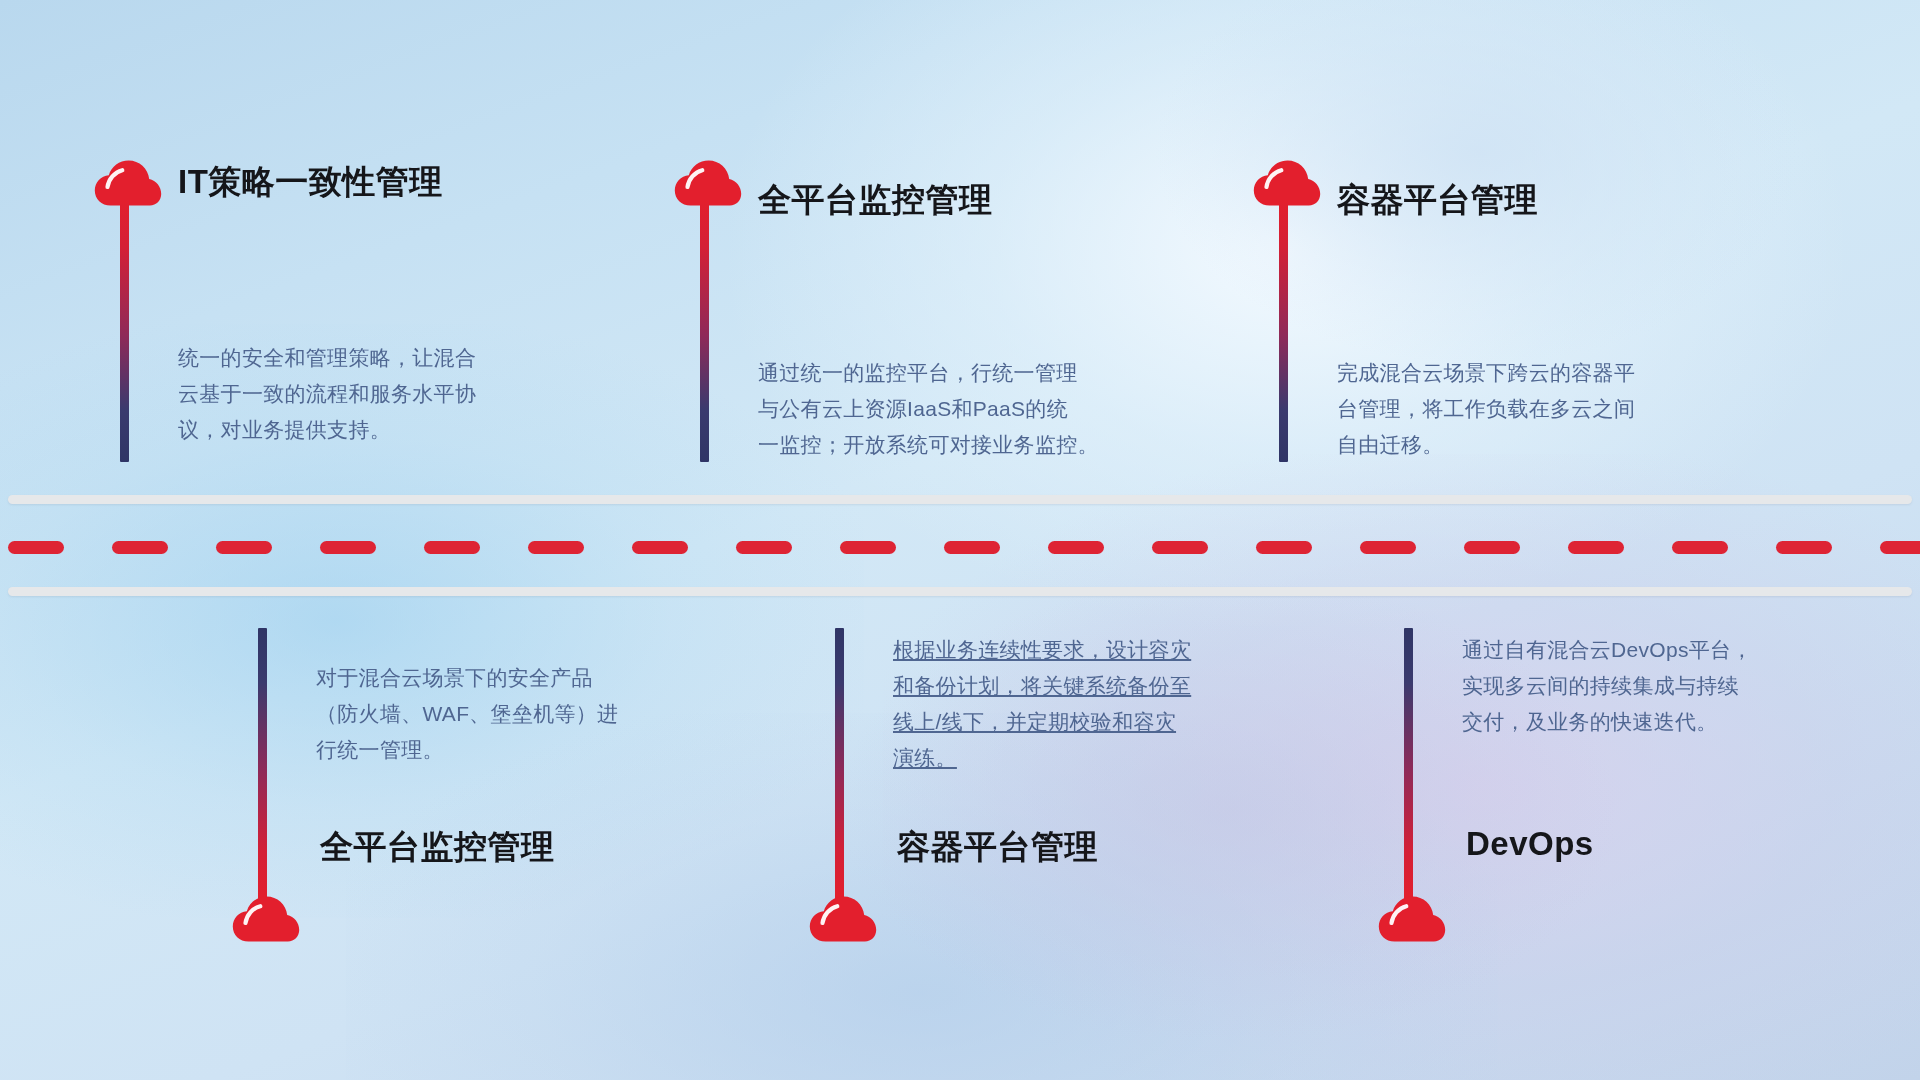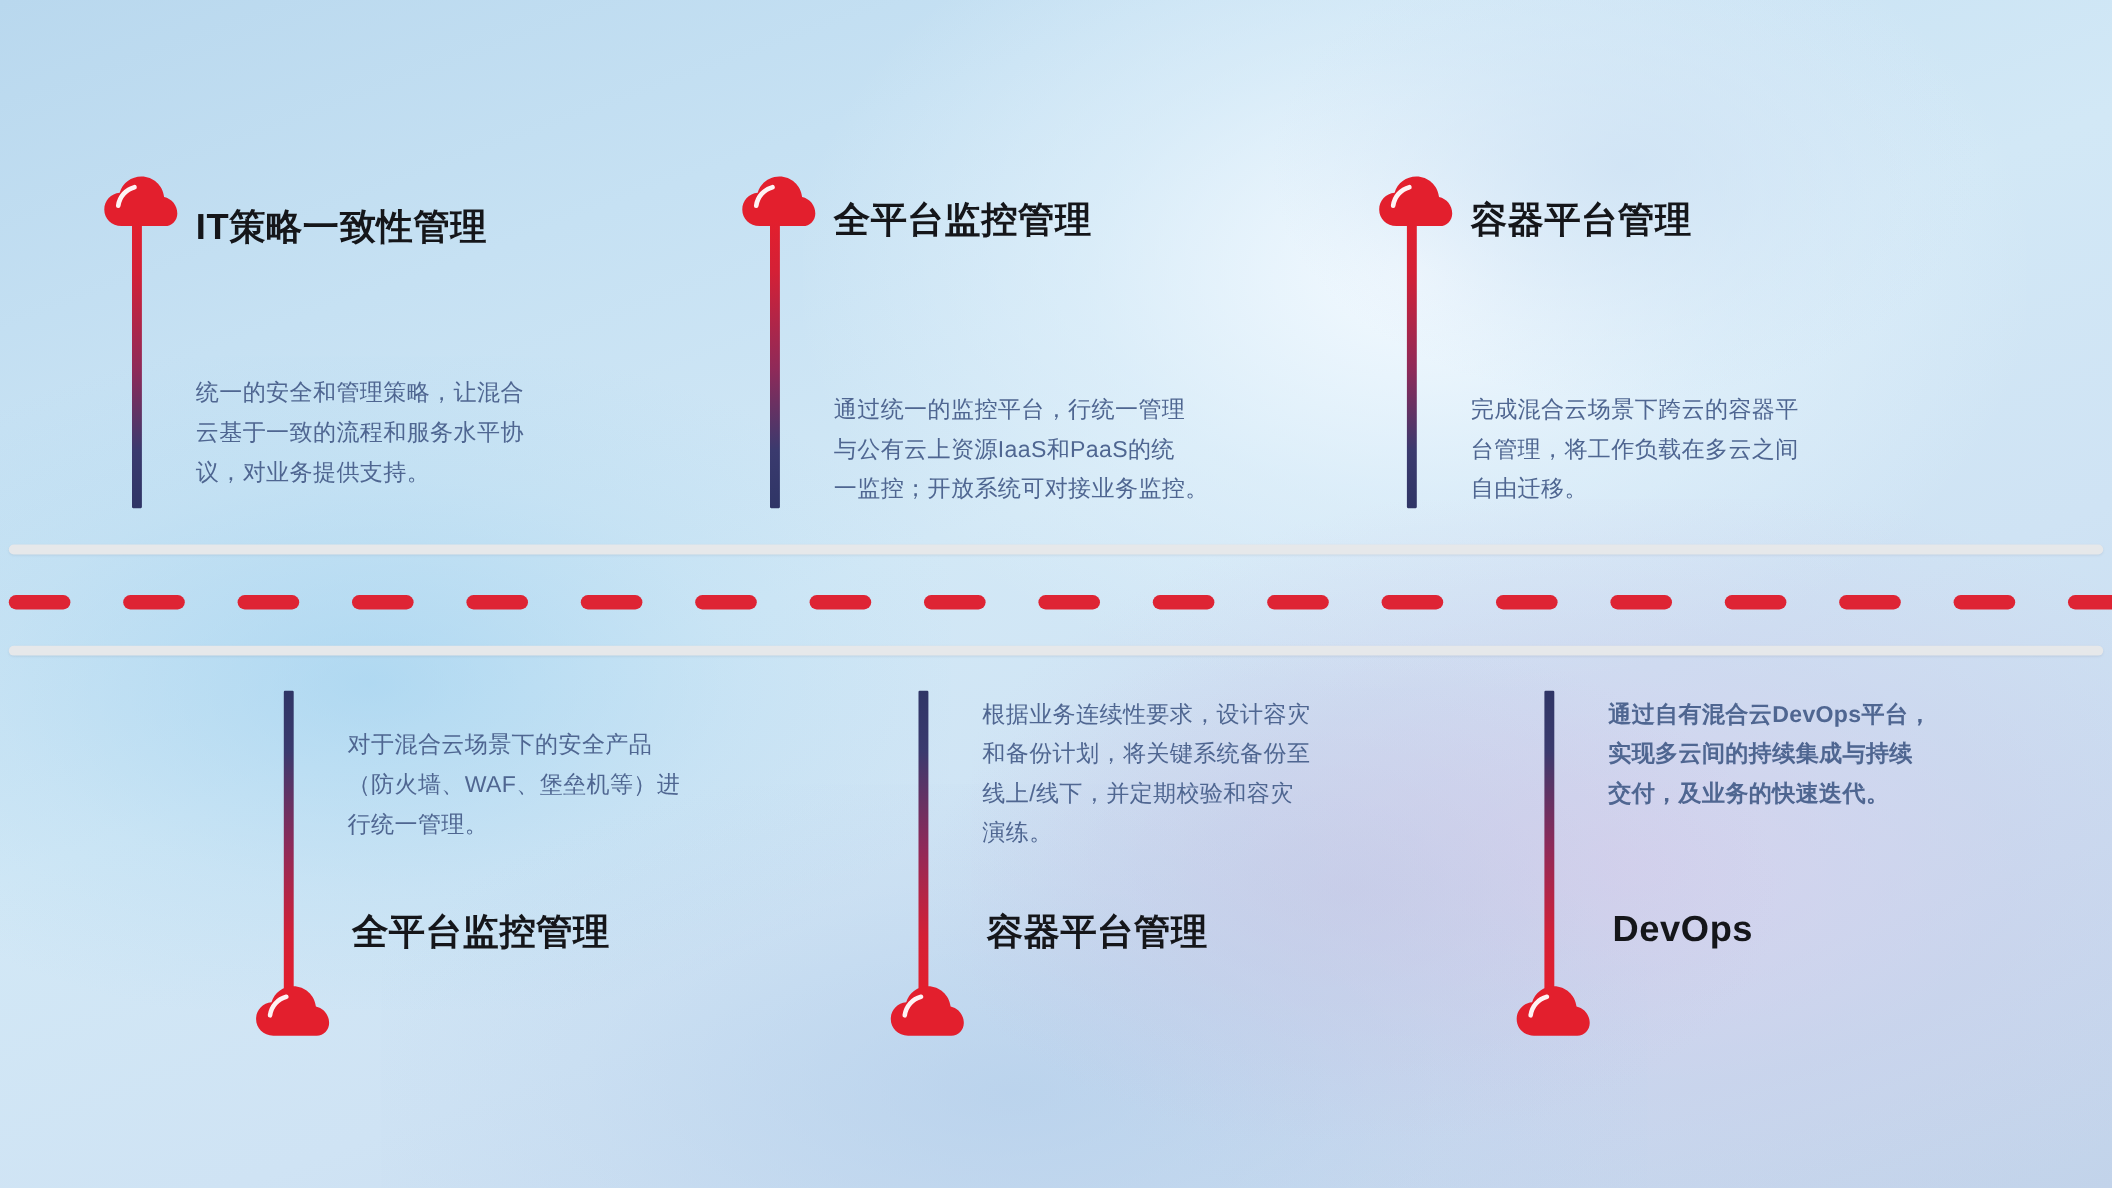--- a/index.html
+++ b/index.html
@@ -117,21 +117,21 @@
 <div class="col">
   <div class="cloud" style="left:94px; top:160px;">
     <svg viewBox="0 0 68 46" width="68" height="46">
       <path d="M16.5 45.5 C7.4 45.5 0.8 38.9 0.8 30.4 C0.8 22.3 6.9 15.8 14.8 15.2
                C17.3 6.4 25.4 0.5 34.6 0.5 C45.3 0.5 54.1 8.6 55.2 19.0
                C62.2 20.5 67.2 26.7 67.2 34.0 C67.2 40.4 62.3 45.5 55.9 45.5 Z" fill="#e31f2d"></path>
       <path d="M13.5 27.0 C14.6 18.8 20.5 12.2 28.3 10.2" stroke="#ffffff" stroke-width="4.2" stroke-linecap="round" fill="none" opacity="0.95"></path>
     </svg>
   </div>
   <div class="stem down" style="left:120px; top:200px; height:262px;"></div>
-  <div class="heading" style="left:178px; top:184px;text-align:center;">IT策略一致性管理</div>
+  <div class="heading" style="left:178px; top:160px;text-align:center;">IT策略一致性管理</div>
   <div class="body-text" style="left:178px; top:340px; width:430px;">统一的安全和管理策略，让混合
 云基于一致的流程和服务水平协
 议，对业务提供支持。</div>
 </div>
 
 <div class="col">
   <div class="cloud" style="left:674px; top:160px;">
     <svg viewBox="0 0 68 46" width="68" height="46">
       <path d="M16.5 45.5 C7.4 45.5 0.8 38.9 0.8 30.4 C0.8 22.3 6.9 15.8 14.8 15.2
                C17.3 6.4 25.4 0.5 34.6 0.5 C45.3 0.5 54.1 8.6 55.2 19.0
@@ -173,38 +173,38 @@
       <path d="M16.5 45.5 C7.4 45.5 0.8 38.9 0.8 30.4 C0.8 22.3 6.9 15.8 14.8 15.2
                C17.3 6.4 25.4 0.5 34.6 0.5 C45.3 0.5 54.1 8.6 55.2 19.0
                C62.2 20.5 67.2 26.7 67.2 34.0 C67.2 40.4 62.3 45.5 55.9 45.5 Z" fill="#e31f2d"></path>
       <path d="M13.5 27.0 C14.6 18.8 20.5 12.2 28.3 10.2" stroke="#ffffff" stroke-width="4.2" stroke-linecap="round" fill="none" opacity="0.95"></path>
     </svg>
   </div>
 </div>
 
 <div class="col">
   <div class="stem up" style="left:835px; top:628px; height:272px;"></div>
-  <div class="body-text" style="left:893px; top:632px; width:450px;">根据业务连续性要求，设计容灾
+  <div class="body-text" style="left:893px; top:632px; width:450px;text-decoration:underline;">根据业务连续性要求，设计容灾
 和备份计划，将关键系统备份至
 线上/线下，并定期校验和容灾
 演练。</div>
   <div class="heading" style="left:897px; top:825px;">容器平台管理</div>
   <div class="cloud" style="left:809px; top:896px;">
     <svg viewBox="0 0 68 46" width="68" height="46">
       <path d="M16.5 45.5 C7.4 45.5 0.8 38.9 0.8 30.4 C0.8 22.3 6.9 15.8 14.8 15.2
                C17.3 6.4 25.4 0.5 34.6 0.5 C45.3 0.5 54.1 8.6 55.2 19.0
                C62.2 20.5 67.2 26.7 67.2 34.0 C67.2 40.4 62.3 45.5 55.9 45.5 Z" fill="#e31f2d"></path>
       <path d="M13.5 27.0 C14.6 18.8 20.5 12.2 28.3 10.2" stroke="#ffffff" stroke-width="4.2" stroke-linecap="round" fill="none" opacity="0.95"></path>
     </svg>
   </div>
 </div>
 
 <div class="col">
   <div class="stem up" style="left:1404px; top:628px; height:272px;"></div>
-  <div class="body-text" style="left:1462px; top:632px; width:450px;font-weight:bold;">通过自有混合云DevOps平台，
+  <div class="body-text" style="left:1462px; top:632px; width:450px;">通过自有混合云DevOps平台，
 实现多云间的持续集成与持续
 交付，及业务的快速迭代。</div>
   <div class="heading" style="left:1466px; top:825px;text-align:center;">DevOps</div>
   <div class="cloud" style="left:1378px; top:896px;">
     <svg viewBox="0 0 68 46" width="68" height="46">
       <path d="M16.5 45.5 C7.4 45.5 0.8 38.9 0.8 30.4 C0.8 22.3 6.9 15.8 14.8 15.2
                C17.3 6.4 25.4 0.5 34.6 0.5 C45.3 0.5 54.1 8.6 55.2 19.0
                C62.2 20.5 67.2 26.7 67.2 34.0 C67.2 40.4 62.3 45.5 55.9 45.5 Z" fill="#e31f2d"></path>
       <path d="M13.5 27.0 C14.6 18.8 20.5 12.2 28.3 10.2" stroke="#ffffff" stroke-width="4.2" stroke-linecap="round" fill="none" opacity="0.95"></path>
     </svg>

